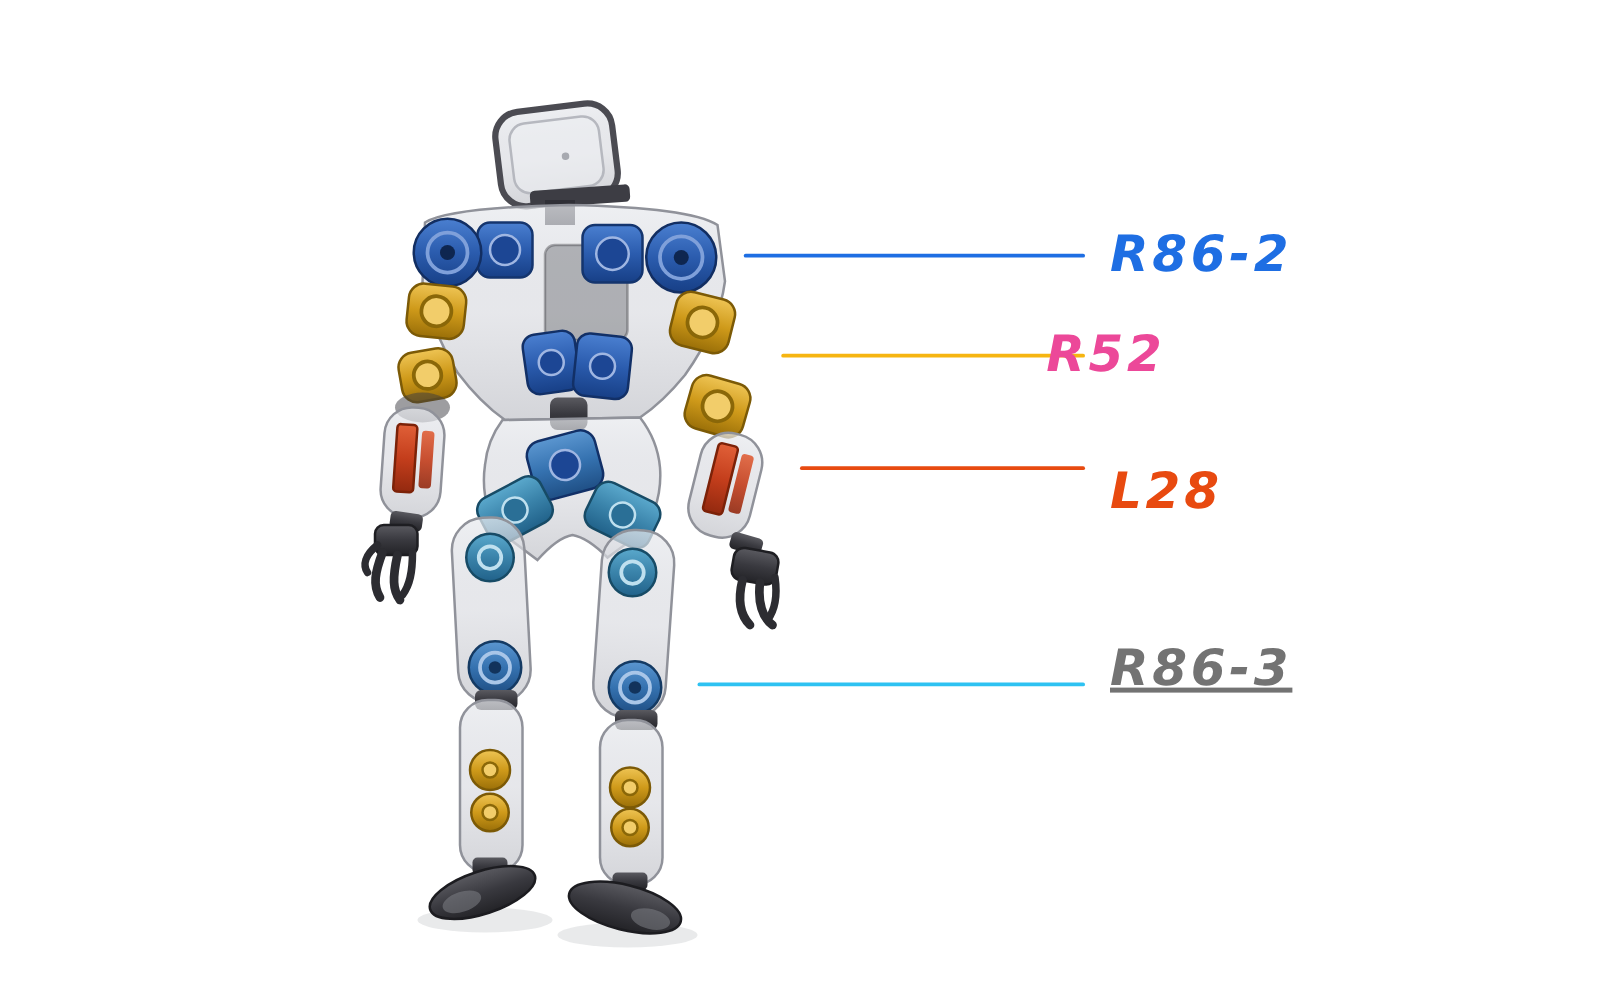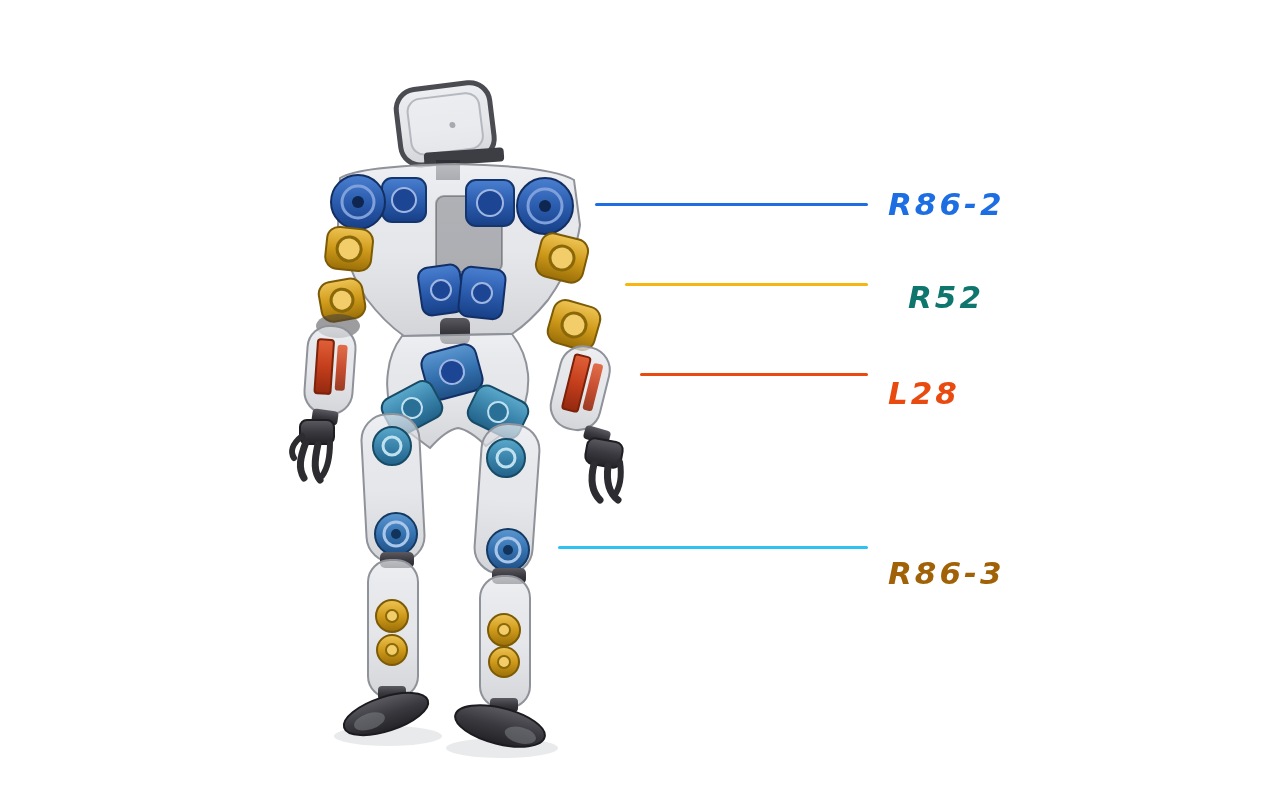--- a/index.html
+++ b/index.html
@@ -12,21 +12,21 @@
   .stage{position:absolute;inset:0;}
   svg.robot{position:absolute;left:0;top:0;}
   .callout-line{
     position:absolute;height:3px;border-radius:1.5px;
   }
   .callout-label{
     position:absolute;
     transform:translateY(-52%);
     font-style:italic;
     font-weight:600;
-    font-size:31px;
+    font-size:40px;
     letter-spacing:3px;
     white-space:nowrap;
   }
 </style>
 </head>
 <body>
 
 <div class="stage">
 
   <svg class="robot" width="1280" height="800" viewBox="0 0 1280 800">
@@ -220,22 +220,22 @@
       </g>
     </g>
   </svg>
 
   <div>
 
     <div class="callout-line" style="left: 595px; top: 203px; width: 273px; background: rgb(30, 110, 227);"></div>
     <div class="callout-label" style="left: 888px; top: 205px; color: rgb(30, 110, 227);">R86-2</div>
 
     <div class="callout-line" style="left: 625px; top: 283px; width: 243px; background: rgb(246, 181, 17);"></div>
-    <div class="callout-label" style="left: 908px; top: 285px; color: #0f766e; margin-top: 13px;">R52</div>
+    <div class="callout-label" style="left: 837px; top: 285px; color: #ec4899;">R52</div>
 
     <div class="callout-line" style="left: 640px; top: 373px; width: 228px; background: rgb(232, 74, 16);"></div>
     <div class="callout-label" style="left: 888px; top: 375px; color: rgb(232, 74, 16); margin-top: 19px;">L28</div>
 
     <div class="callout-line" style="left: 558px; top: 546px; width: 310px; background: rgb(46, 194, 242);"></div>
-    <div class="callout-label" style="left: 888px; top: 574px; color: #a16207;">R86-3</div>
+    <div class="callout-label" style="left: 888px; top: 536px; color: #737373; text-decoration: underline;">R86-3</div>
 
   </div>
 </div>
 
 </body></html>

